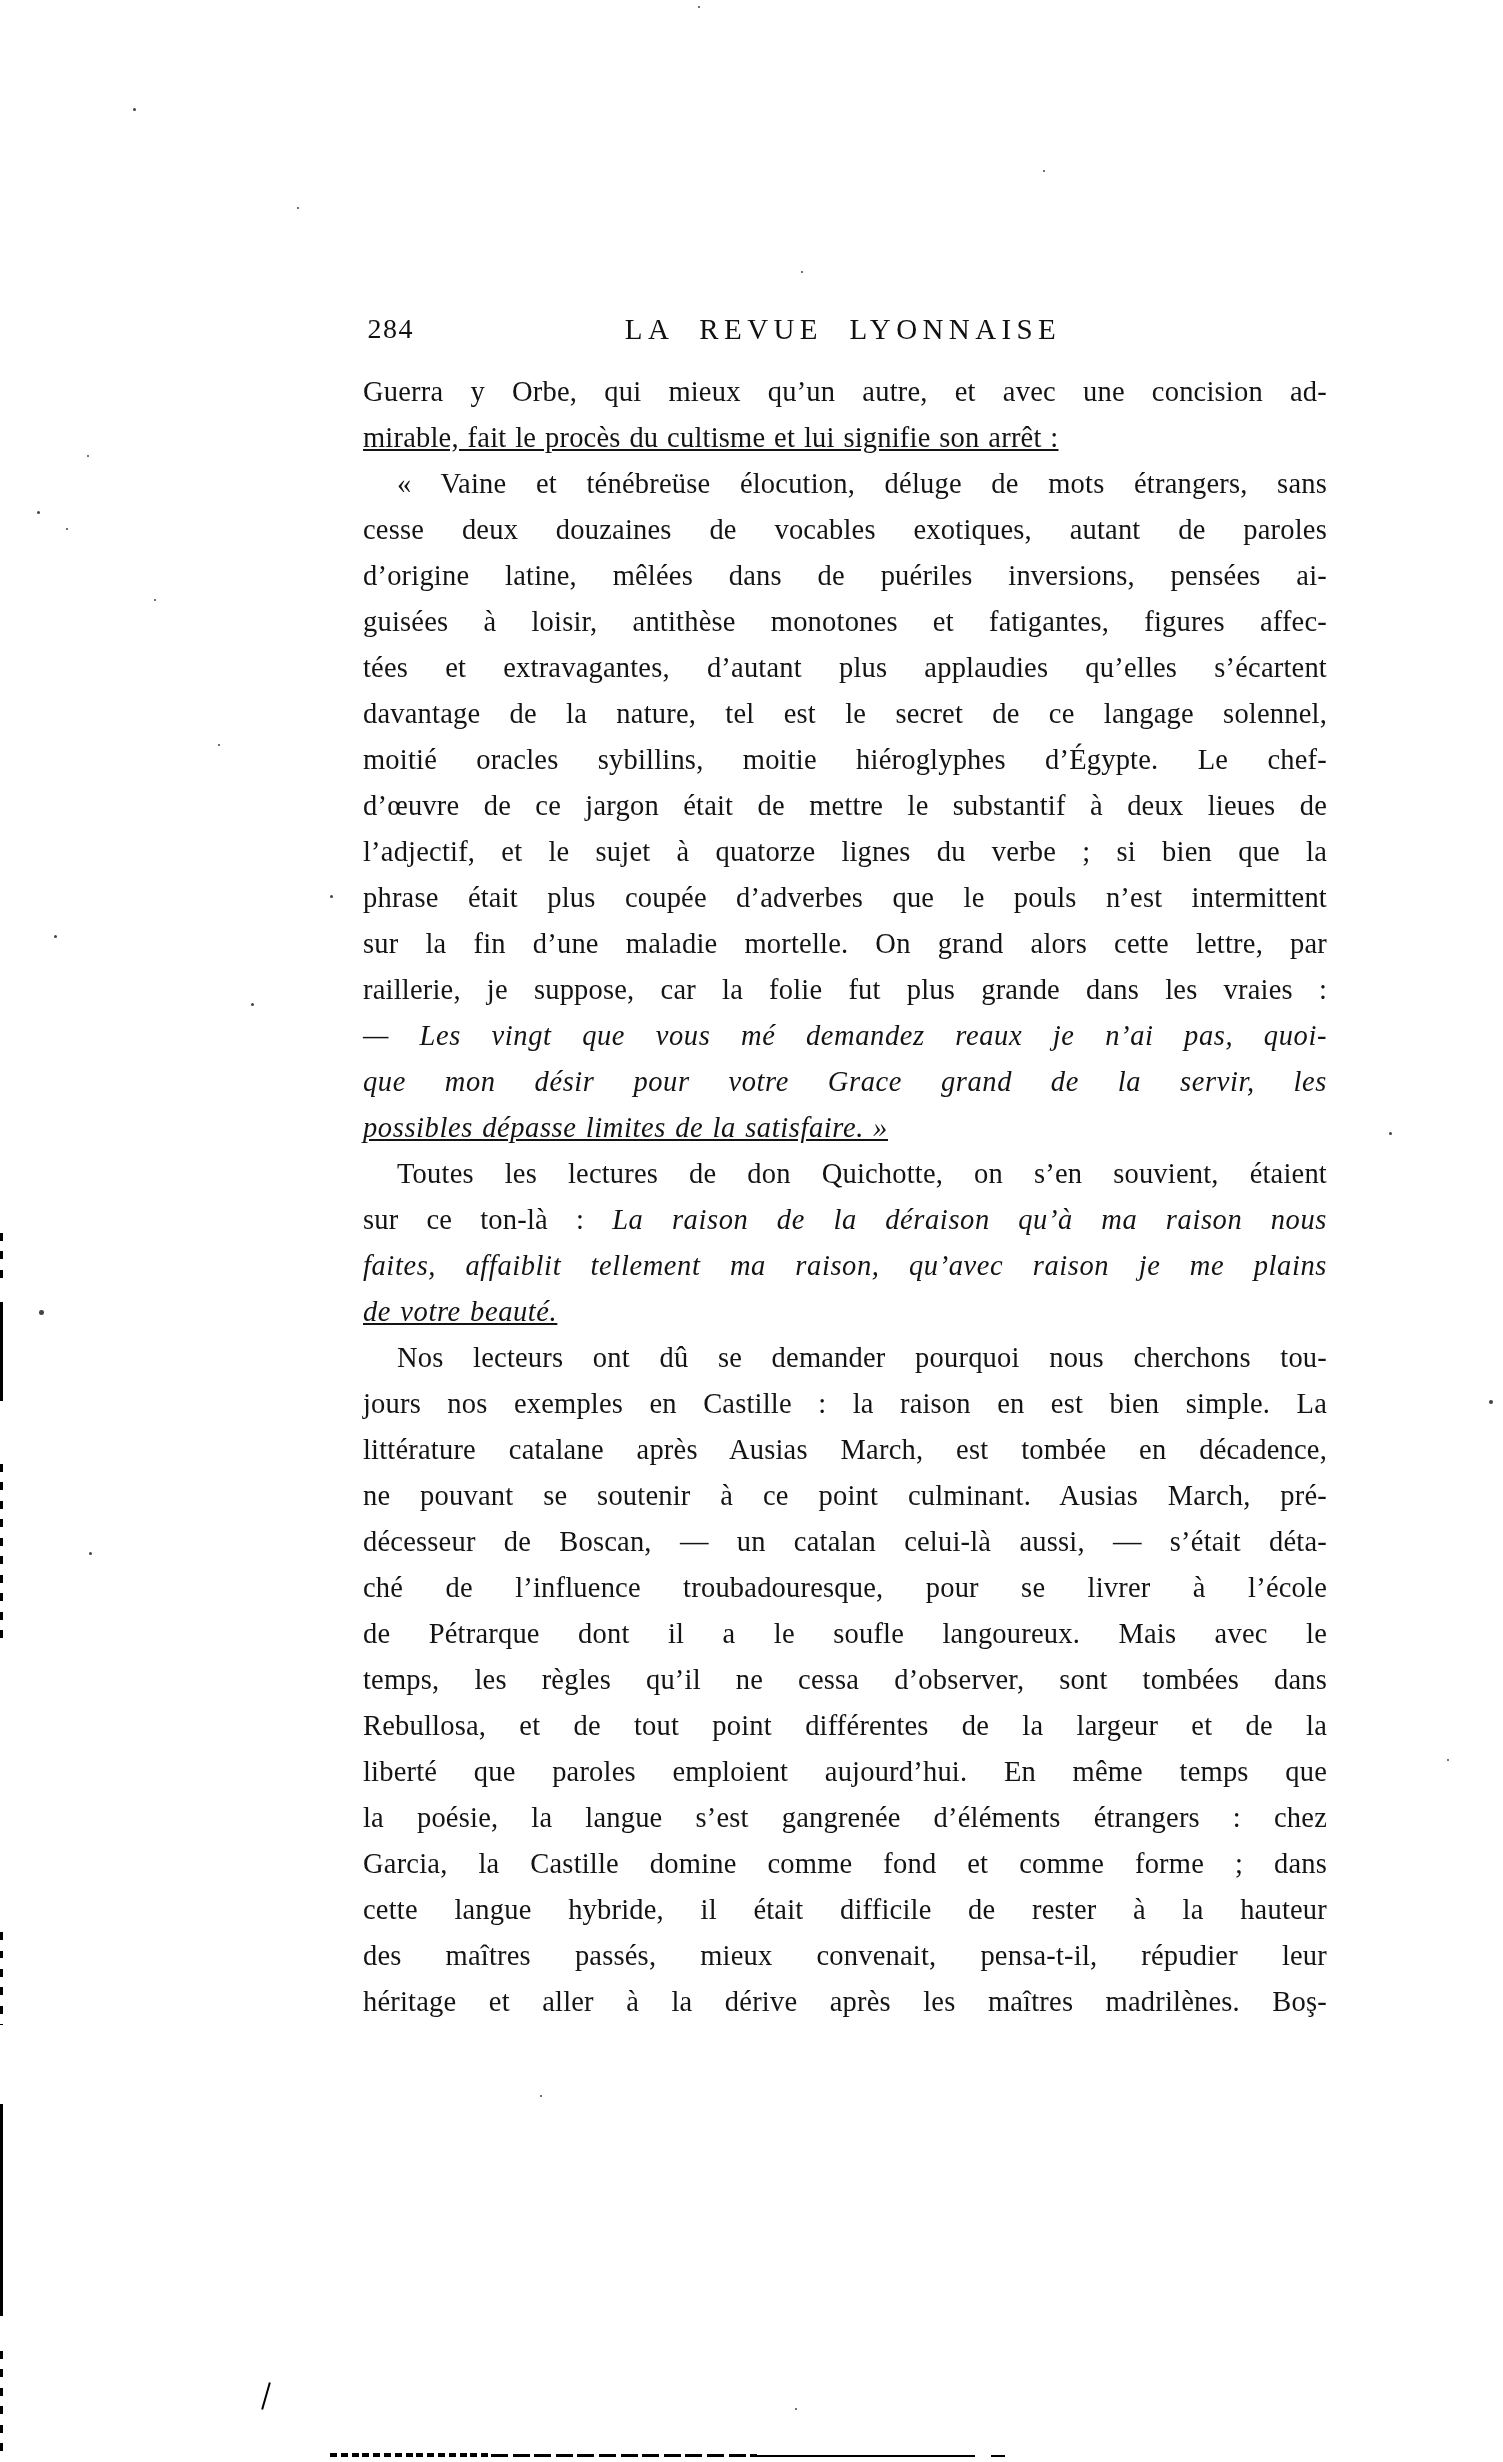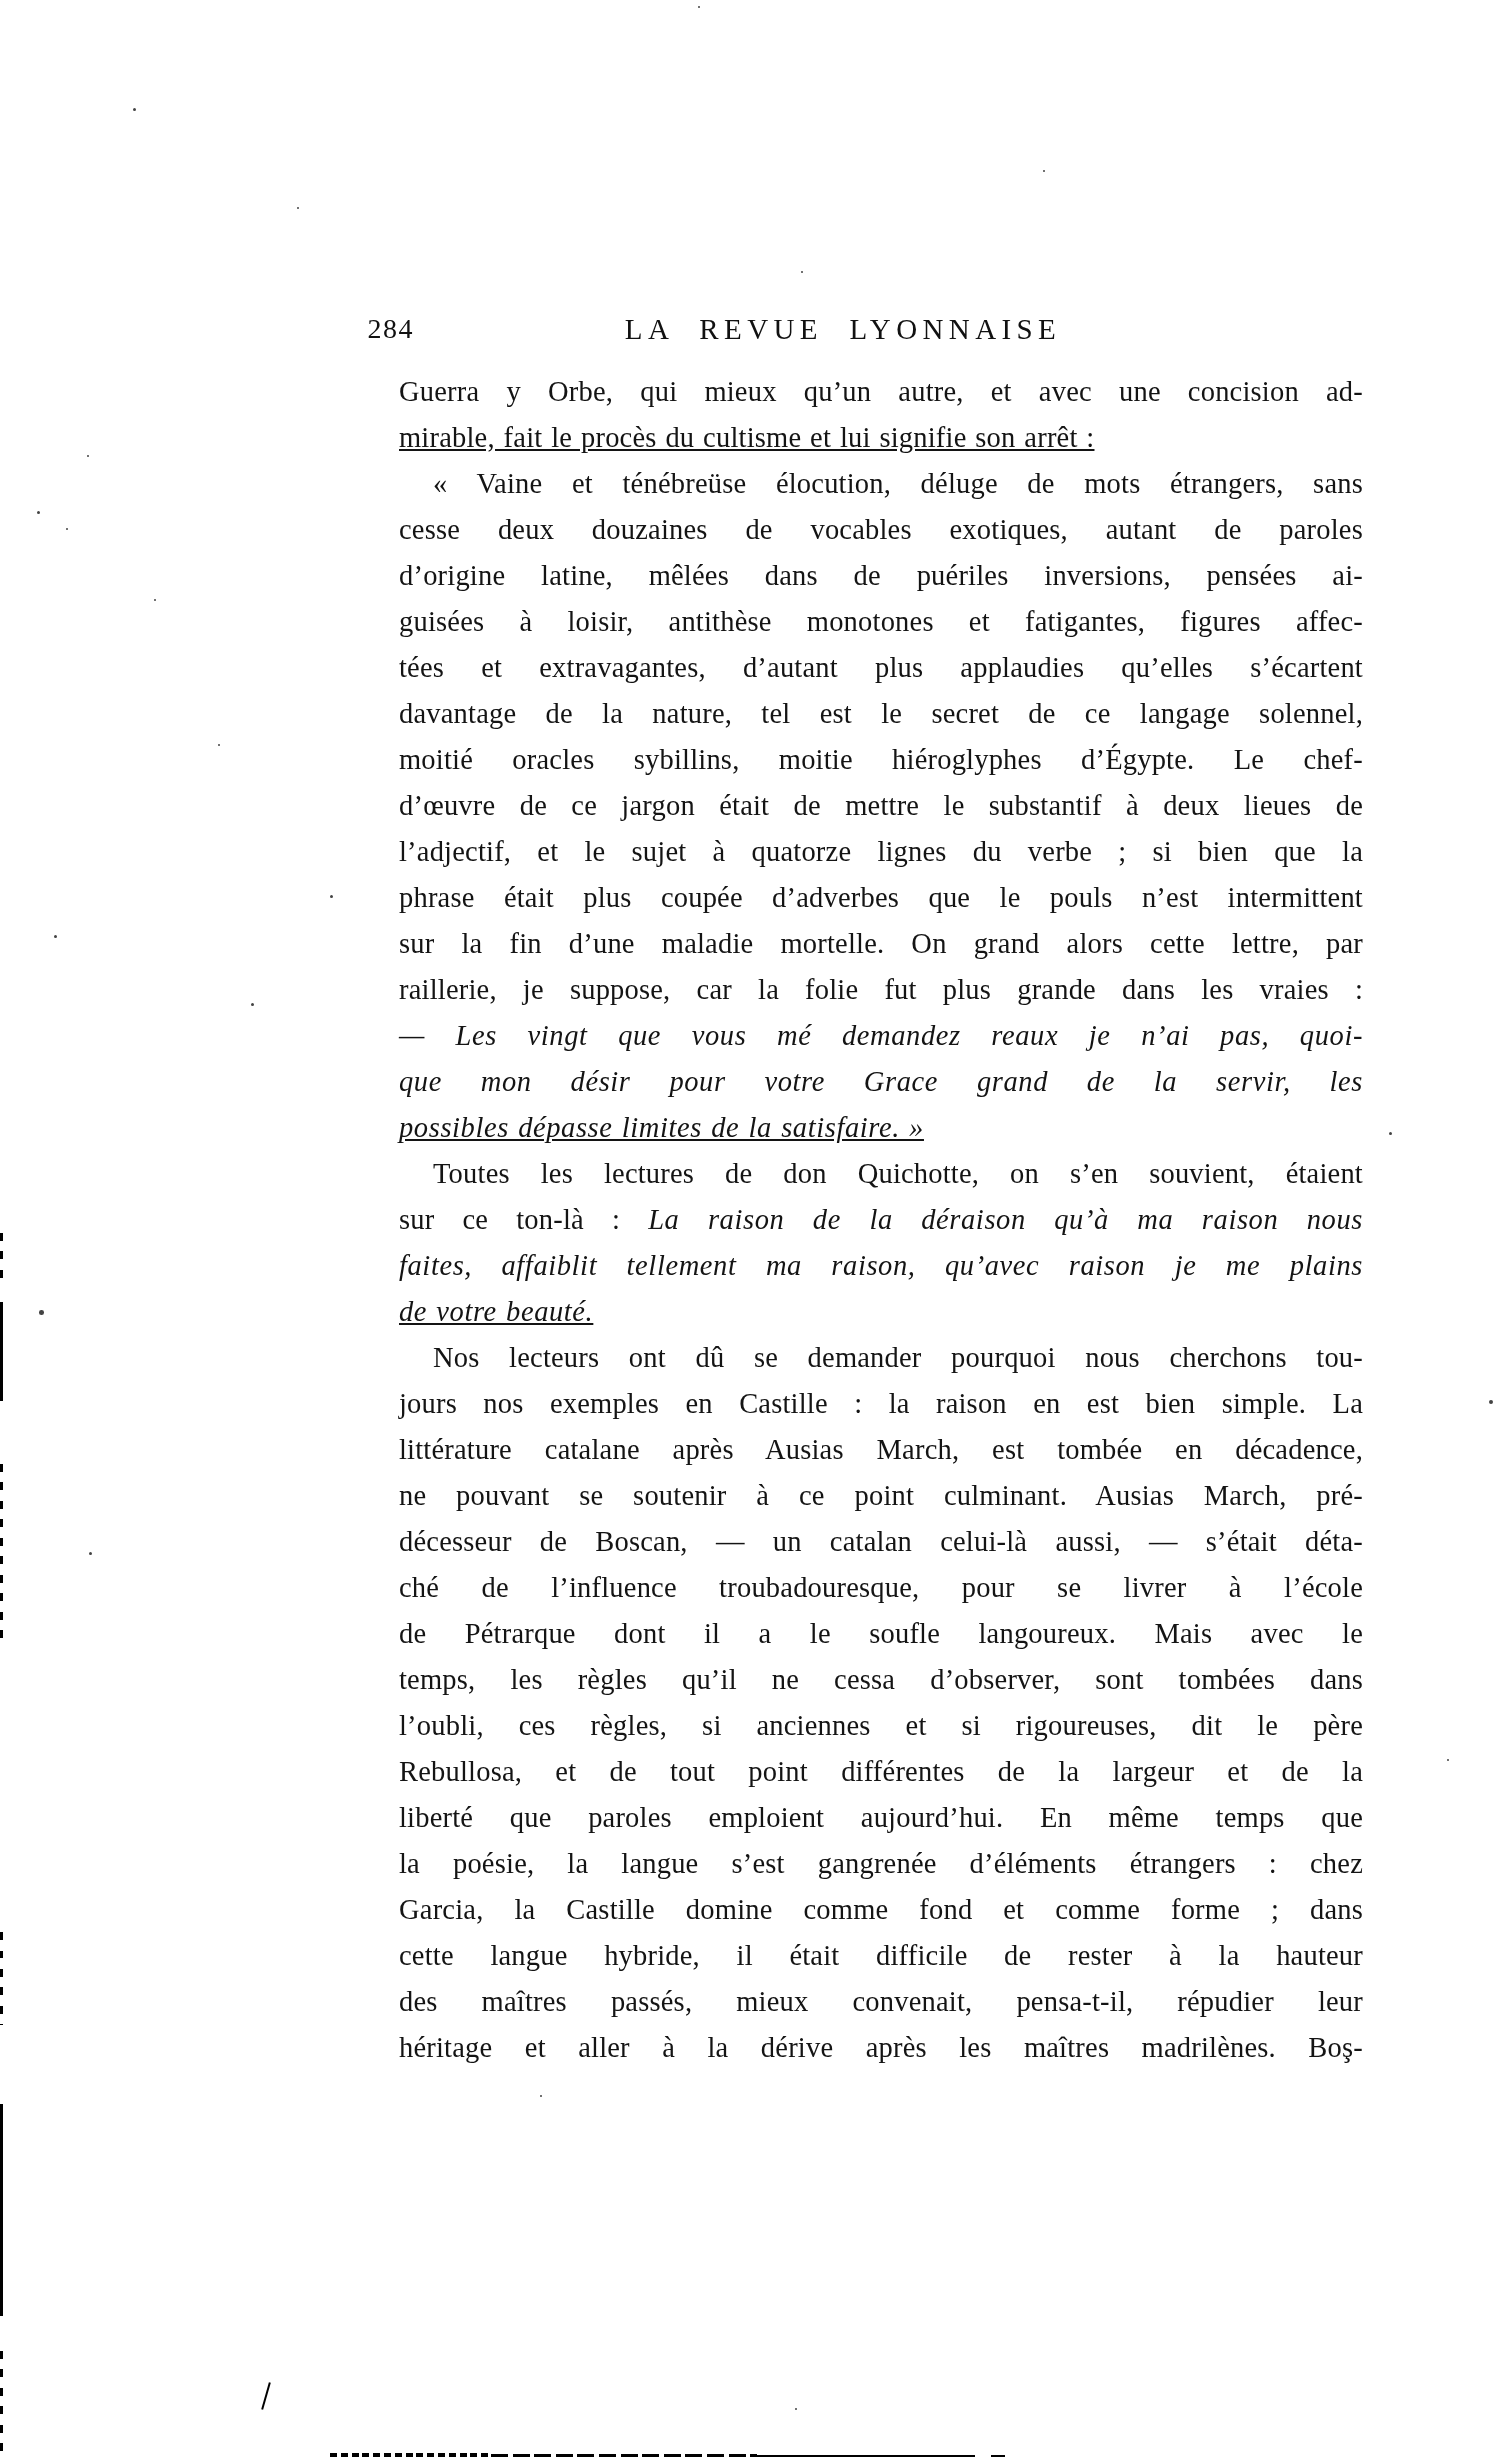--- a/index.html
+++ b/index.html
@@ -20,21 +20,21 @@
     position: absolute; left: 4.6px; top: 0;
     font-size: 28px; letter-spacing: 1.5px; color: #111;
   }
   .journal-title {
     position: absolute; left: 0; right: 4px; top: 0;
     text-align: center;
     font-size: 29px; letter-spacing: 5.4px; word-spacing: 14px; color: #111;
   }
 
   .text-block {
-    position: absolute; left: 363px; top: 369px; width: 964px; margin-left: 36px;
+    position: absolute; left: 363px; top: 369px; width: 964px;
   }
   .line {
     font-size: 28.5px;
     line-height: 46px;
     height: 46px;
     letter-spacing: 0.2px;
     word-spacing: 1.5px;
     text-align: justify;
     text-align-last: justify;
     text-justify: inter-word;
@@ -107,21 +107,20 @@
       <div class="line"><span class="it">faites, affaiblit tellement ma raison, qu’avec raison je me plains</span></div>
       <div class="line nojust"><span class="it">de votre beauté.</span></div>
       <div class="line indent"><span>Nos lecteurs ont dû se demander pourquoi nous cherchons tou-</span></div>
       <div class="line"><span>jours nos exemples en Castille : la raison en est bien simple. La</span></div>
       <div class="line"><span>littérature catalane après Ausias March, est tombée en décadence,</span></div>
       <div class="line"><span>ne pouvant se soutenir à ce point culminant. Ausias March, pré-</span></div>
       <div class="line"><span>décesseur de Boscan, — un catalan celui-là aussi, — s’était déta-</span></div>
       <div class="line"><span>ché de l’influence troubadouresque, pour se livrer à l’école</span></div>
       <div class="line"><span>de Pétrarque dont il a le soufle langoureux. Mais avec le</span></div>
       <div class="line"><span>temps, les règles qu’il ne cessa d’observer, sont tombées dans</span></div>
-      <div class="line"><span>l’oubli, ces règles, si anciennes et si rigoureuses, dit le père</span></div>
       <div class="line"><span>Rebullosa, et de tout point différentes de la largeur et de la</span></div>
       <div class="line"><span>liberté que paroles emploient aujourd’hui. En même temps que</span></div>
       <div class="line"><span>la poésie, la langue s’est gangrenée d’éléments étrangers : chez</span></div>
       <div class="line"><span>Garcia, la Castille domine comme fond et comme forme ; dans</span></div>
       <div class="line"><span>cette langue hybride, il était difficile de rester à la hauteur</span></div>
       <div class="line"><span>des maîtres passés, mieux convenait, pensa-t-il, répudier leur</span></div>
       <div class="line"><span>héritage et aller à la dérive après les maîtres madrilènes. Boş-</span></div>
     </div>
 
   <div class="slash-mark"></div>

